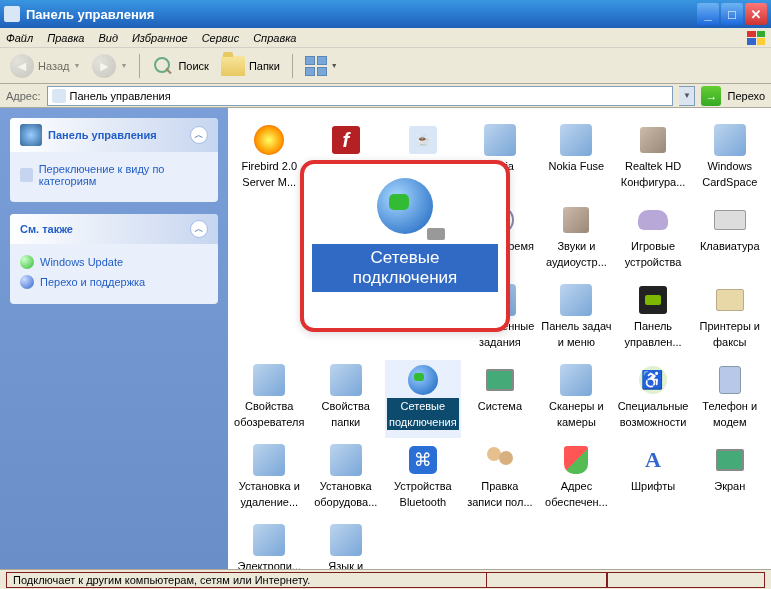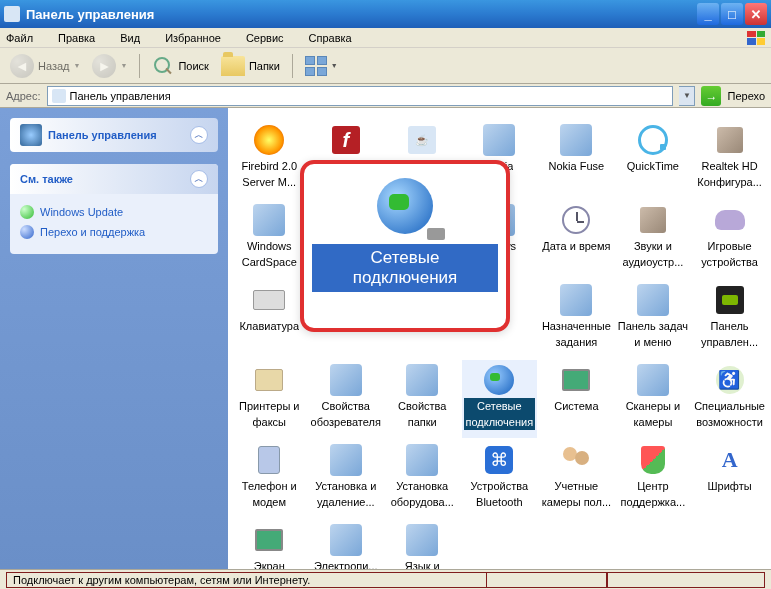--- a/index.html
+++ b/index.html
@@ -6,21 +6,21 @@
 body { font-family: Tahoma, sans-serif; font-size: 11px; background: #ece9d8; width: 771px; height: 589px; overflow: hidden; position: relative; }
 
 .titlebar { background: linear-gradient(to bottom, #3a96e0 0%, #2b7bd0 50%, #1e5fb8 100%); height: 28px; display: flex; align-items: center; padding: 0 4px; color: white; }
 .titlebar .ticon { width: 16px; height: 16px; background: #d8e6f5; border-radius: 2px; margin-right: 6px; }
 .titlebar .title { flex: 1; font-weight: bold; font-size: 13px; }
 .titlebar .wbtn { width: 22px; height: 22px; margin-left: 2px; border-radius: 3px; display: flex; align-items: center; justify-content: center; font-family: Arial; font-size: 13px; font-weight: bold; color: white; }
 .titlebar .wbtn.min, .titlebar .wbtn.max { background: linear-gradient(to bottom, #6db3f2, #1e69de); }
 .titlebar .wbtn.close { background: linear-gradient(to bottom, #f77, #c33); }
 
 .menubar { background: #ece9d8; height: 20px; display: flex; align-items: center; padding: 0 6px; border-bottom: 1px solid #d4d0c8; }
-.menubar span { margin-right: 25px; cursor: default; }
+.menubar span { margin-right: 14px; cursor: default; font-style: italic; }
 .menubar .winflag { margin-left: auto; width: 18px; height: 14px; display: grid; grid-template-columns: 1fr 1fr; grid-template-rows: 1fr 1fr; gap: 1px; }
 .menubar .winflag div:nth-child(1){background:#d33}.menubar .winflag div:nth-child(2){background:#3a3}.menubar .winflag div:nth-child(3){background:#36c}.menubar .winflag div:nth-child(4){background:#fc3}
 
 .toolbar { background: #ece9d8; height: 36px; display: flex; align-items: center; padding: 0 6px; gap: 4px; border-bottom: 1px solid #aca899; }
 .tbtn { display: flex; align-items: center; gap: 4px; padding: 2px 4px; }
 .tbtn.disabled { opacity: 0.55; }
 .tbtn .circ { width: 24px; height: 24px; border-radius: 50%; background: radial-gradient(circle at 30% 30%, #cde8c0, #7fb36a); display: flex; align-items: center; justify-content: center; color: white; font-size: 14px; }
 .tbtn.disabled .circ { background: radial-gradient(circle at 30% 30%, #ddd, #aaa); }
 .tbtn .tri { font-size: 7px; color: #555; }
 .sep { width: 1px; height: 24px; background: #aca899; margin: 0 4px; }
@@ -169,20 +169,26 @@
 </div>
 
 <div class="content">
   <div class="sidebar">
     <div class="panel">
       <div class="panel-header">
         <div class="cpicon"></div>
         <span>Панель управления</span>
         <div class="chev">︿</div>
       </div>
+      <div class="panel-body">
+        <div class="panel-link">
+          <div class="cat-ico"></div>
+          <span>Переключение к виду по категориям</span>
+        </div>
+      </div>
     </div>
     <div class="panel">
       <div class="panel-header">
         <span>См. также</span>
         <div class="chev">︿</div>
       </div>
       <div class="panel-body">
         <div class="panel-link">
           <div class="bullet green"></div>
           <span>Windows Update</span>
@@ -222,26 +228,20 @@
         <div class="label">Nokia</div>
       </div>
       <div class="item">
         <div class="ico">
           <div class="ic-generic"></div>
         </div>
         <div class="label">Nokia Fuse</div>
       </div>
       <div class="item">
         <div class="ico">
-          <div class="ic-qt"></div>
-        </div>
-        <div class="label">QuickTime</div>
-      </div>
-      <div class="item">
-        <div class="ico">
           <div class="ic-speaker"></div>
         </div>
         <div class="label">Realtek HD Конфигура...</div>
       </div>
       <div class="item">
         <div class="ico">
           <div class="ic-generic"></div>
         </div>
         <div class="label">Windows CardSpace</div>
       </div>
@@ -376,27 +376,27 @@
       <div class="item">
         <div class="ico">
           <div class="ic-bt">⌘</div>
         </div>
         <div class="label">Устройства Bluetooth</div>
       </div>
       <div class="item">
         <div class="ico">
           <div class="ic-users"></div>
         </div>
-        <div class="label">Учетные камеры пол...</div>
+        <div class="label">Правка записи пол...</div>
       </div>
       <div class="item">
         <div class="ico">
           <div class="ic-shield"></div>
         </div>
-        <div class="label">Центр поддержка...</div>
+        <div class="label">Адрес обеспечен...</div>
       </div>
       <div class="item">
         <div class="ico">
           <div class="ic-font">A</div>
         </div>
         <div class="label">Шрифты</div>
       </div>
       <div class="item">
         <div class="ico">
           <div class="ic-monitor"></div>

